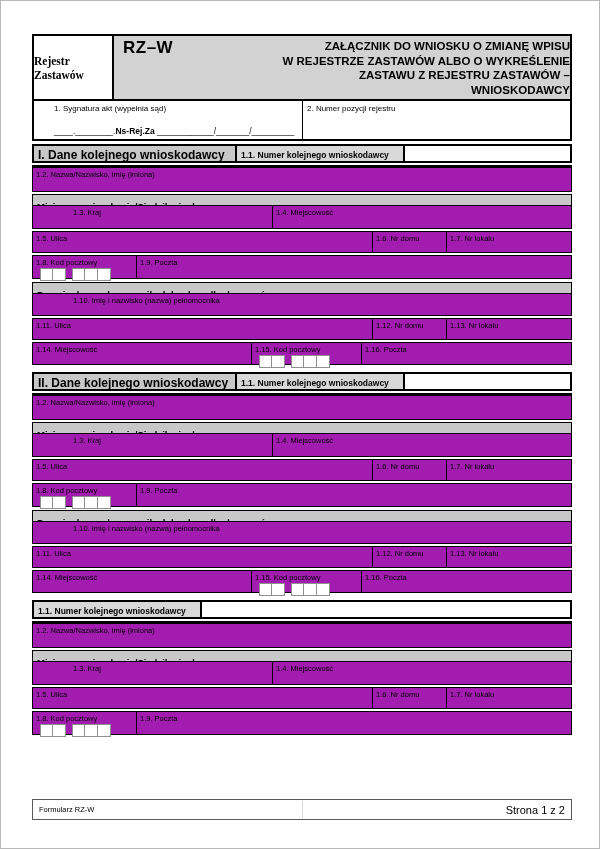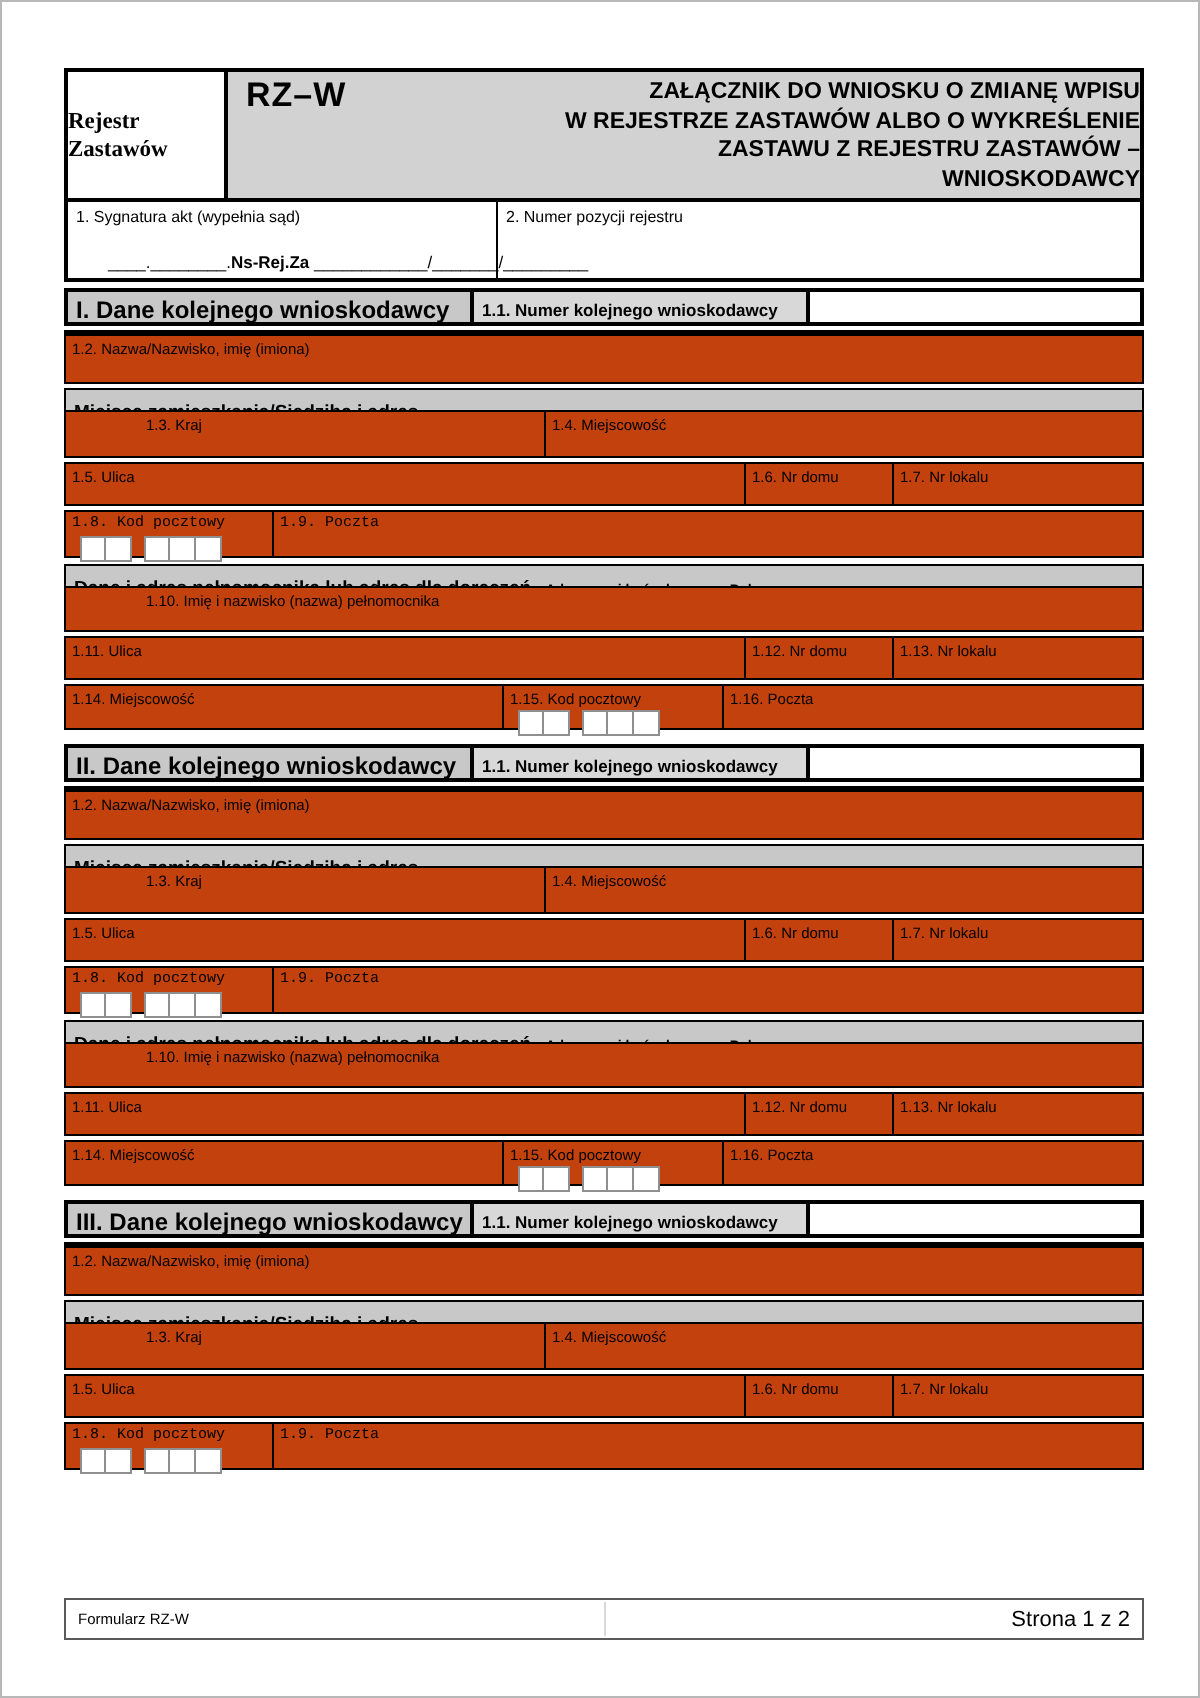--- a/index.html
+++ b/index.html
@@ -25,21 +25,21 @@
     font-weight: bold; font-size: 11.5px; line-height: 14px;
   }
   .titlebox {
     flex: 1; border: 2px solid #000; border-left: none;
     background: #d2d2d2; position: relative; padding-top: 3px;
   }
   .rzw { position: absolute; left: 9px; top: 2px; font-size: 17px; font-weight: bold; letter-spacing: .5px; }
   .title { text-align: right; font-weight: bold; font-size: 11.5px; line-height: 14.6px; margin-left: 19px; }
 
   .sigrow { display: flex; height: 40px; border: 2px solid #000; border-top: none; background: #fff; }
-  .sigcell { width: 215px; border-right: 1.5px solid #000; position: relative; padding: 3px 4px; }
+  .sigcell { width: 269px; border-right: 1.5px solid #000; position: relative; padding: 3px 20px; }
   .cell-label { display: block; font-size: 7.5px; line-height: 9px; }
   .sig-label { font-size: 8px; }
   .sigline { position: absolute; left: 20px; bottom: 3px; font-size: 8.5px; white-space: nowrap; }
   .sigcode { font-weight: bold; }
   .regcell { flex: 1; padding: 3px 4px; }
   .reg-label { font-size: 8px; }
 
   
   .sec { margin-top: 7px; }
   .sec.first { margin-top: 3px; }
@@ -47,26 +47,26 @@
   .sec-title {
     width: 203px; background: #c8c8c8; border-right: 2px solid #000;
     font-weight: bold; font-size: 12px; padding: 2px 4px; white-space: nowrap;
   }
   .sec-num-label {
     width: 168px; background: #d8d8d8; border-right: 2px solid #000;
     font-weight: bold; font-size: 8.5px; padding: 4px 4px 0 4px; white-space: nowrap;
   }
   .sec-num-box { flex: 1; background: #fff; }
 
-  .row { display: flex; border: 1.5px solid #000; margin-top: 2px; background: #c2410c; }
+  .row { display: flex; border: 1.5px solid #000; margin-top: 2px; background: #a21caf; }
   .row.attached { margin-top: 0; border-top: none; padding-left: 37px; }
   .row12 { height: 27px; border-top: 3px solid #000; }
   .h23 { height: 23px; }
   .h22 { height: 22px; }
-  .h24 { height: 24px; font-family: Liberation Mono, monospace; }
+  .h24 { height: 24px; }
   .cell { position: relative; padding: 2px 3px; border-right: 1.5px solid #000; font-size: 7px; }
   .cell.last { border-right: none; flex: 1; }
   .w203 { width: 203px; }
   .w340 { width: 340px; }
   .w74  { width: 74px; }
   .w104 { width: 104px; }
   .w219 { width: 219px; }
   .w110 { width: 110px; }
 
   .subhdr {
@@ -300,21 +300,20 @@
           </div>
         </div>
         <div class="cell last">
           <span class="cell-label">1.16. Poczta</span>
         </div>
       </div>
     </div>
 
     <div class="sec">
       <div class="sec-hdr">
-        <div class="sec-title">III. Dane kolejnego wnioskodawcy</div>
         <div class="sec-num-label">1.1. Numer kolejnego wnioskodawcy</div>
         <div class="sec-num-box"></div>
       </div>
       <div class="row row12">
         <div class="cell last">
           <span class="cell-label">1.2. Nazwa/Nazwisko, imię (imiona)</span>
         </div>
       </div>
       <div class="subhdr">
         <span class="subhdr-main">Miejsce zamieszkania/Siedziba i adres</span>

